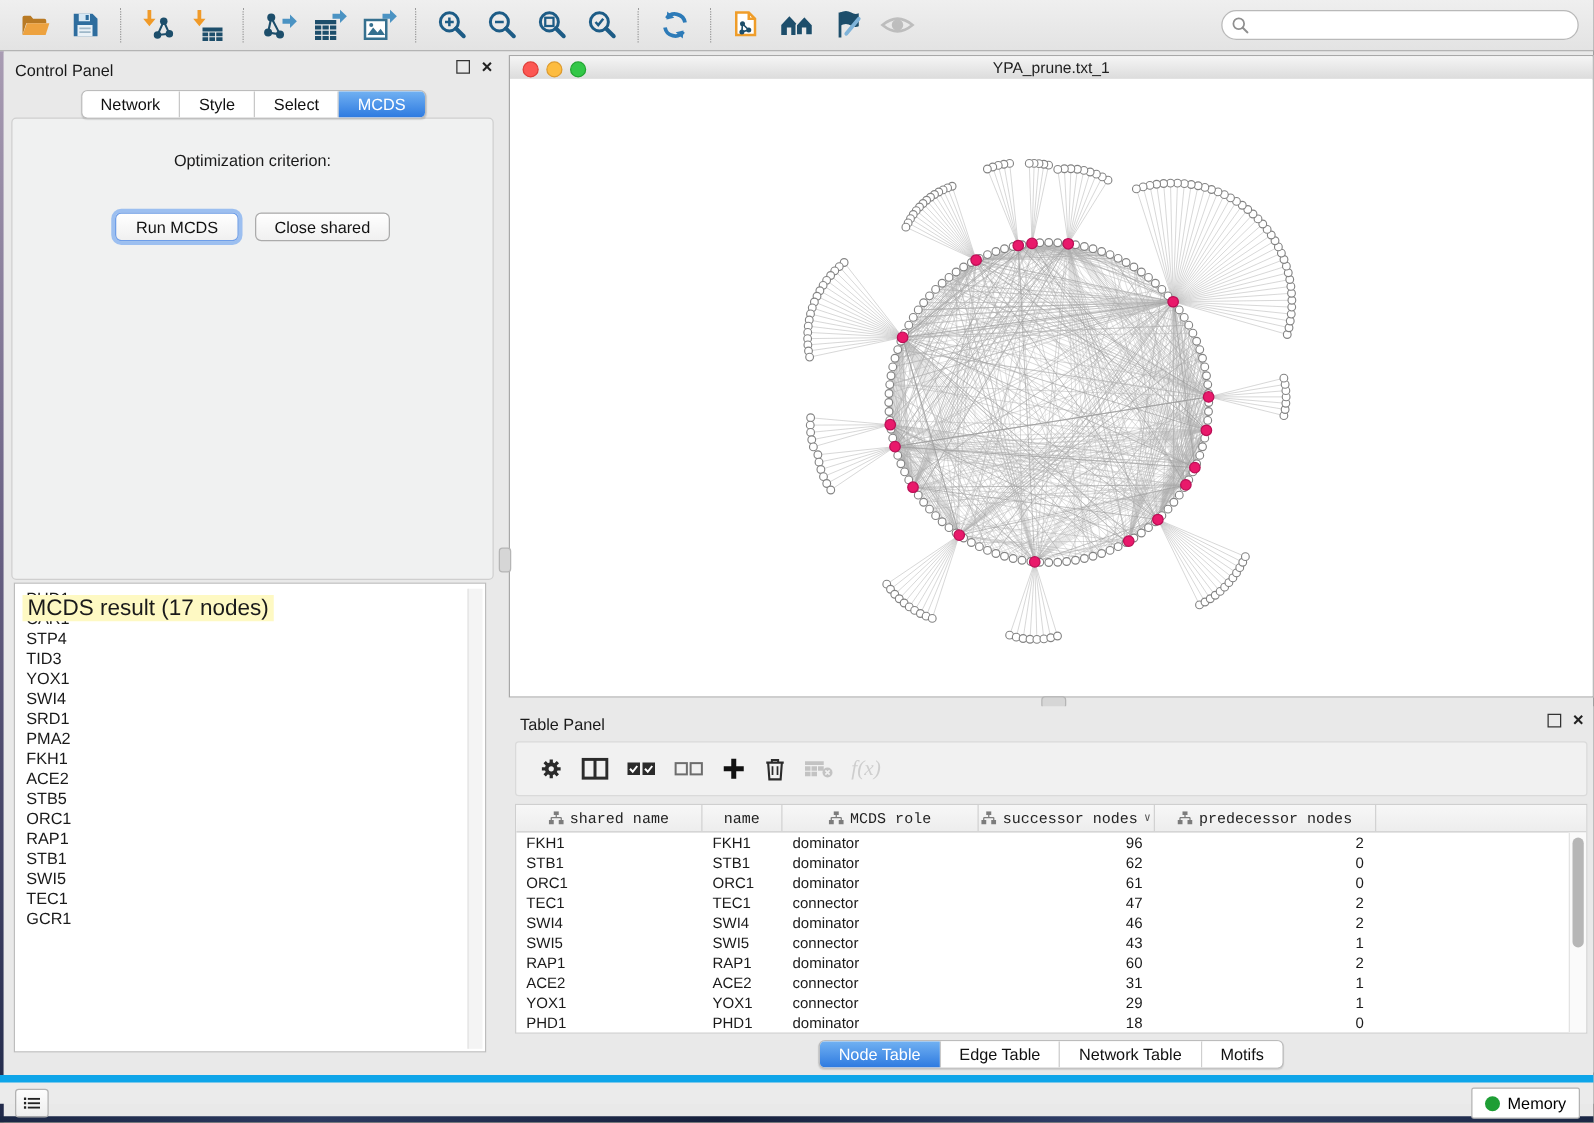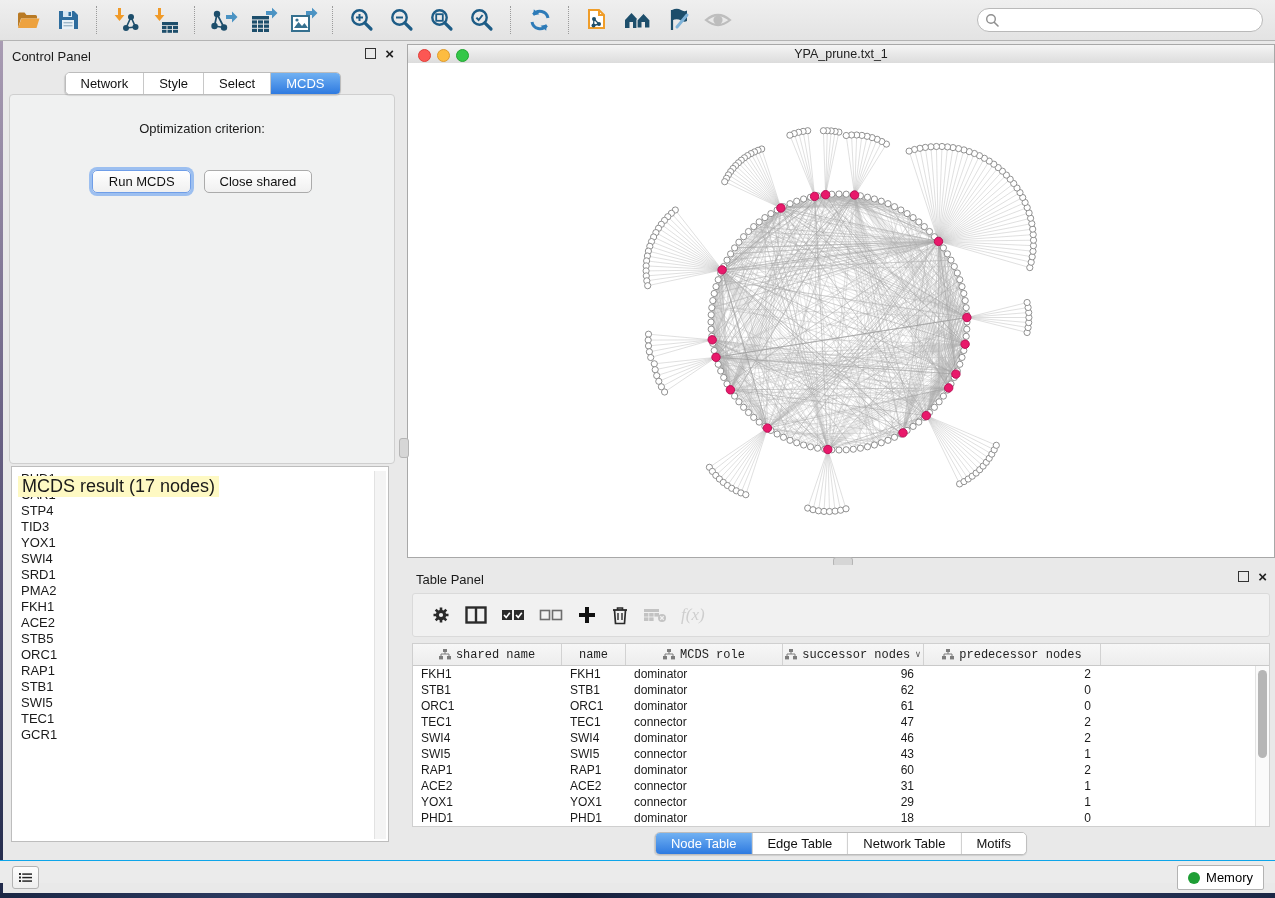--- a/index.html
+++ b/index.html
@@ -84,21 +84,21 @@
   .hfill{flex:1;border-right:none;}
   .sortchev{font-size:9px;color:#555;}
   .trow{display:flex;height:16px;align-items:center;}
   .tcell{font-size:12px;box-sizing:border-box;padding-left:8px;white-space:nowrap;overflow:hidden;}
   .tcell.num{text-align:right;padding-right:10px;padding-left:0;}
   .tcell.fill{flex:1;}
   .tbl-vscroll{position:absolute;right:0px;top:22px;bottom:0;width:13px;background:#fafafa;border-left:1px solid #e3e3e3;}
   .tbl-thumb{position:absolute;left:2px;right:2px;top:4px;height:88px;background:#b6b6b6;border-radius:5px;}
   .tp-tabs{position:absolute;left:50%;transform:translateX(-50%);bottom:3px;}
   
-  .statusbar{position:absolute;left:0;top:860px;width:1275px;height:23px;background:#ebebeb;border-top:1px solid #0ea5e9;box-sizing:border-box;}
+  .statusbar{position:absolute;left:0;top:860px;width:1275px;height:23px;background:#ebebeb;border-top:6px solid #0ea5e9;box-sizing:border-box;}
   .list-btn{position:absolute;left:12px;top:5px;width:27px;height:23px;background:linear-gradient(#fdfdfd,#eee);
         border:1px solid #b3b3b3;border-radius:3px;display:flex;align-items:center;justify-content:center;}
   .mem-btn{position:absolute;right:11px;top:4px;height:25px;background:#fff;border:1px solid #b3b3b3;
         border-radius:2px;display:flex;align-items:center;gap:6px;padding:0 10px;font-size:13px;}
   .mem-dot{width:12px;height:12px;border-radius:50%;background:#1e9e35;}
   .icon-disabled{opacity:.45;}
 </style>
 </head>
 <body>
 

